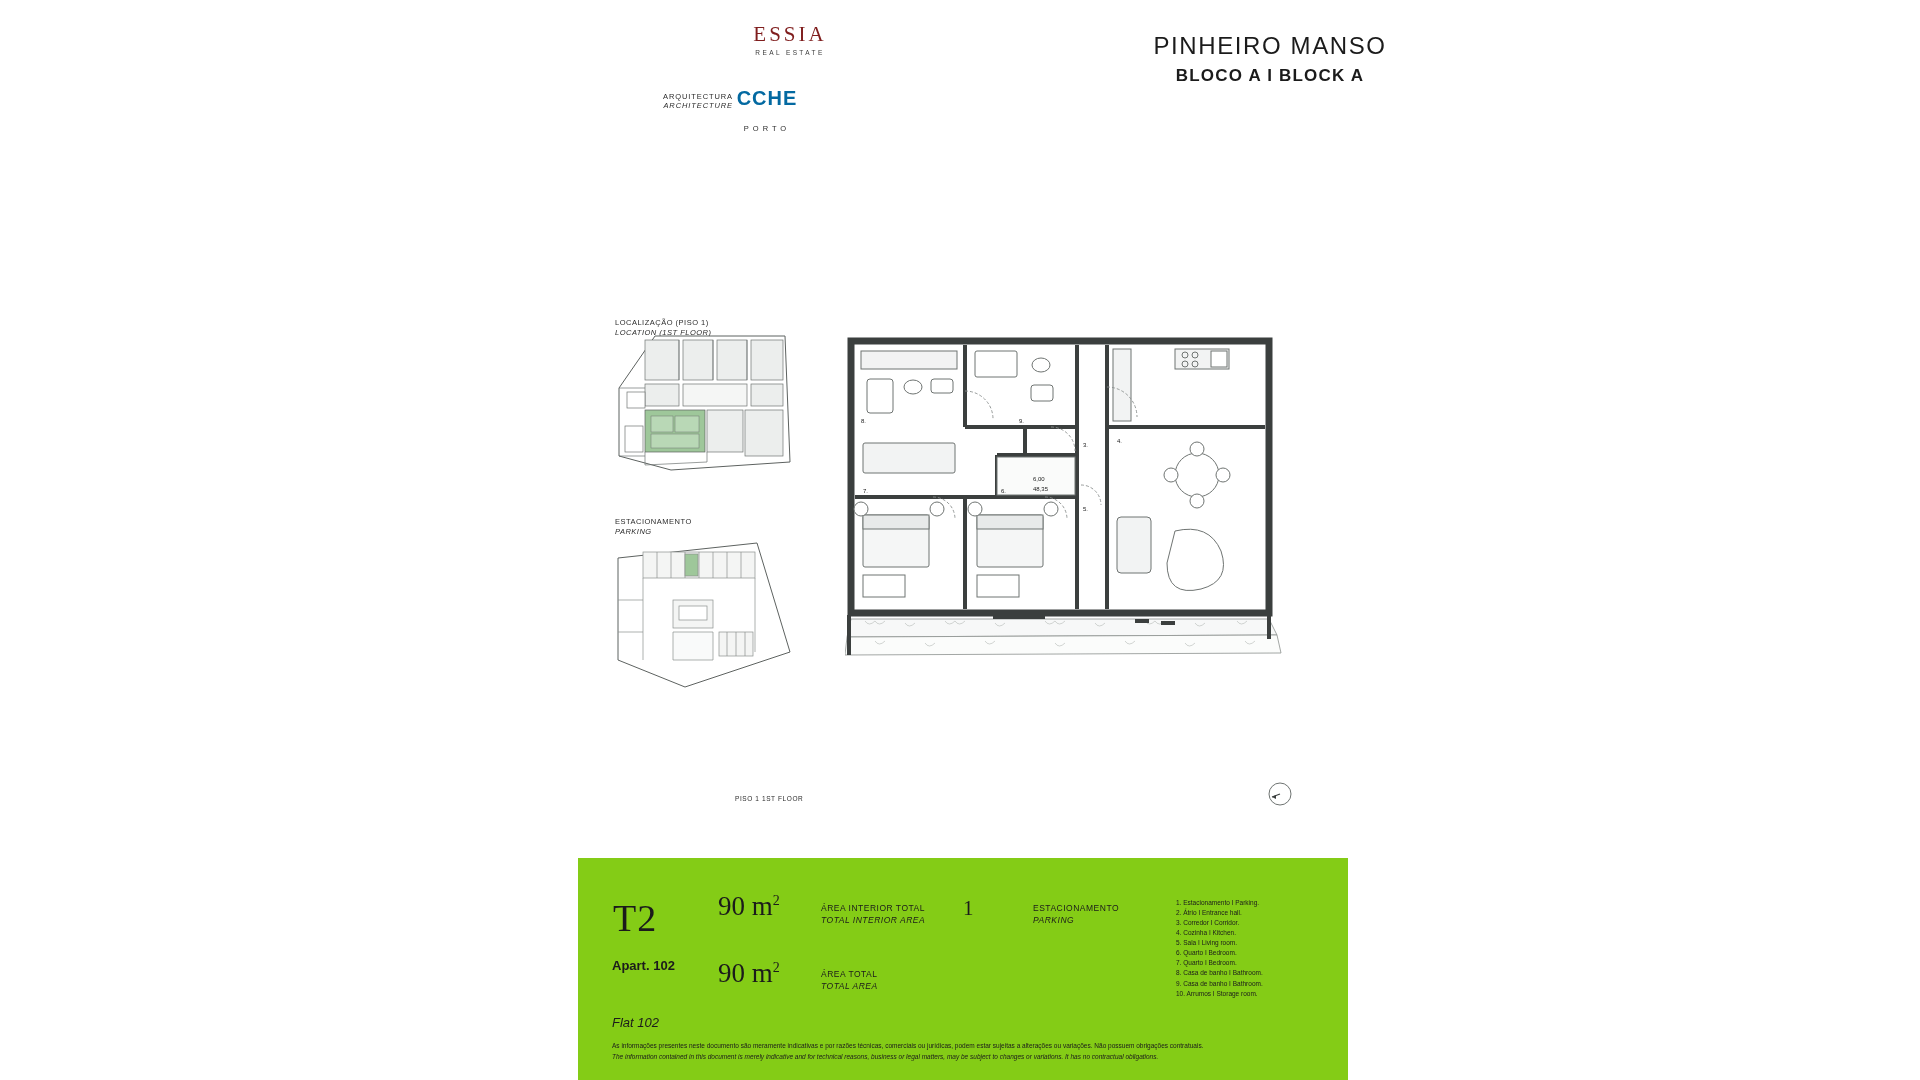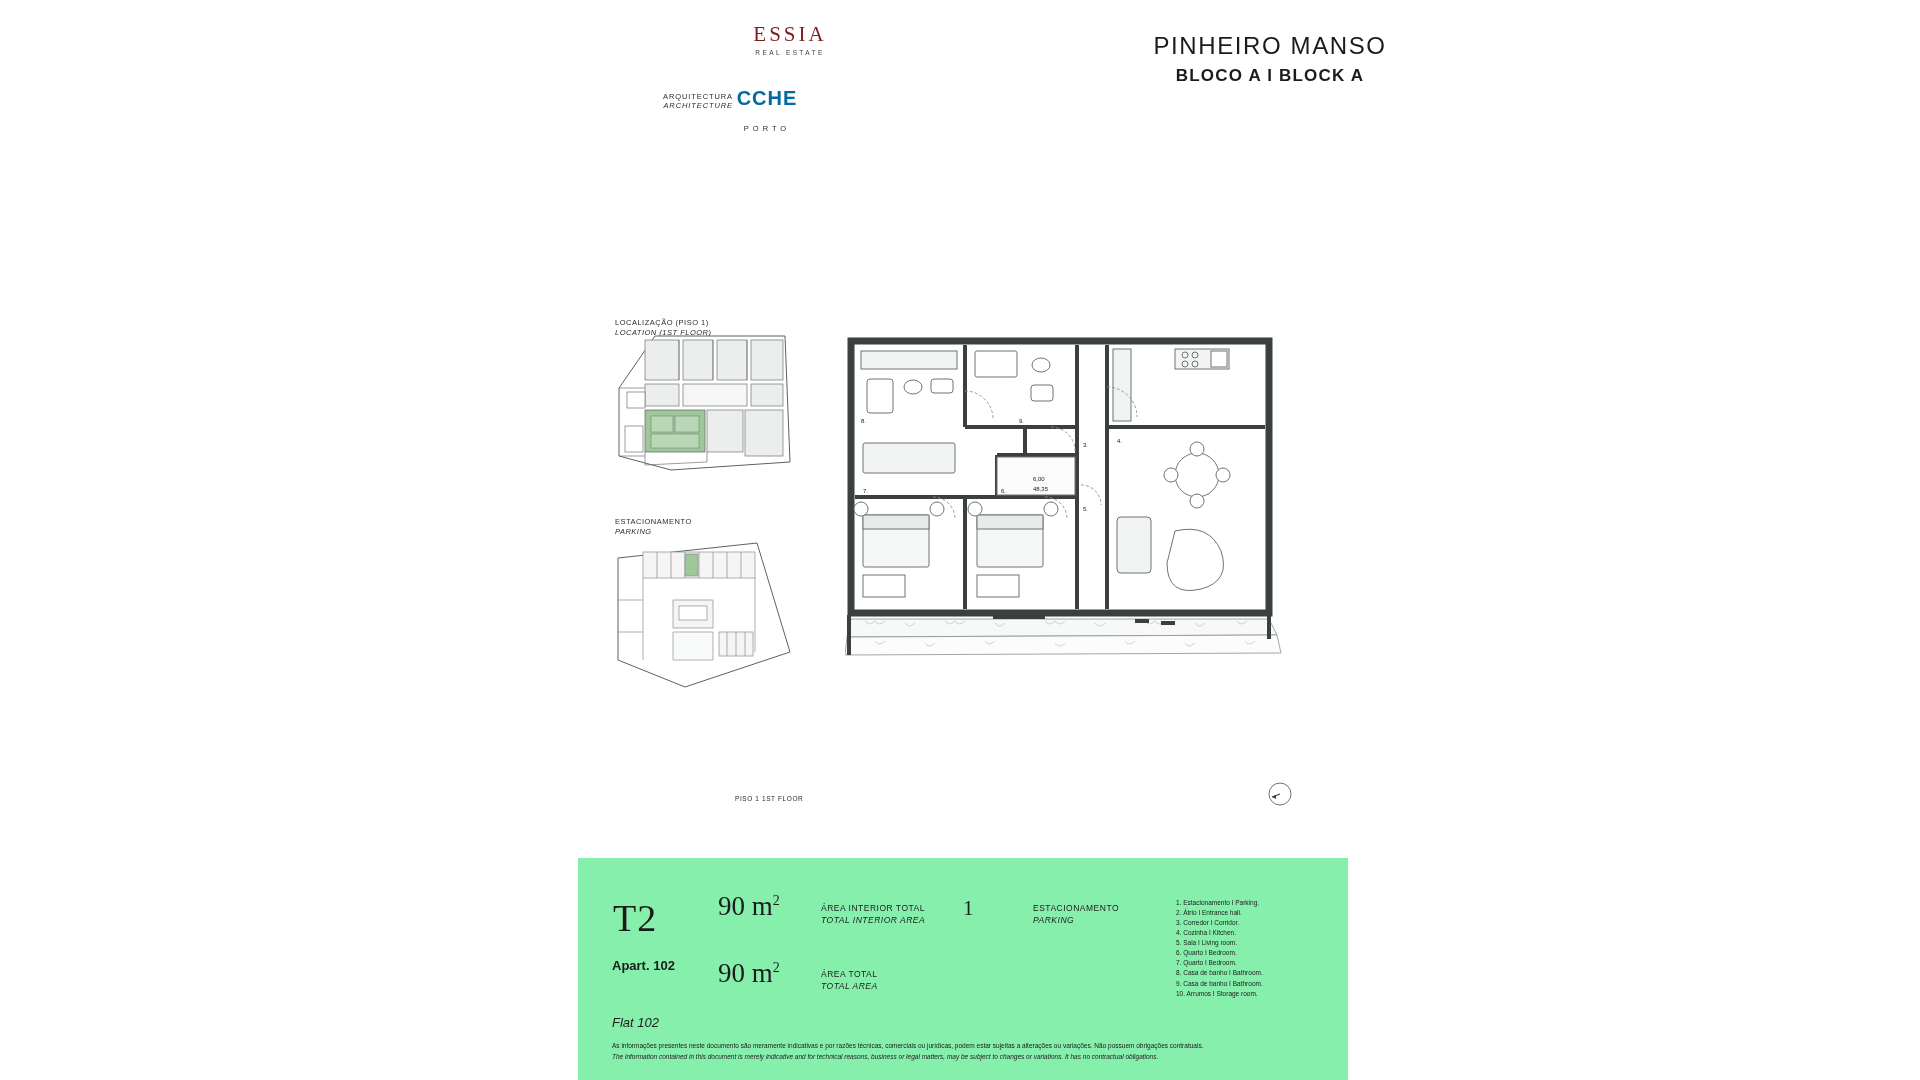--- a/index.html
+++ b/index.html
@@ -149,21 +149,21 @@
     height: 32px;
   }
 
   
   .footer {
     position: absolute;
     left: 578px;
     top: 858px;
     width: 770px;
     height: 222px;
-    background: #86efac;
+    background: #84cc16;
   }
   .f-type {
     position: absolute;
     left: 35px;
     top: 38px;
     font-size: 38px;
     letter-spacing: 1px;
     color: #1b1b1b;
     font-family: "Liberation Serif", serif;
   }

